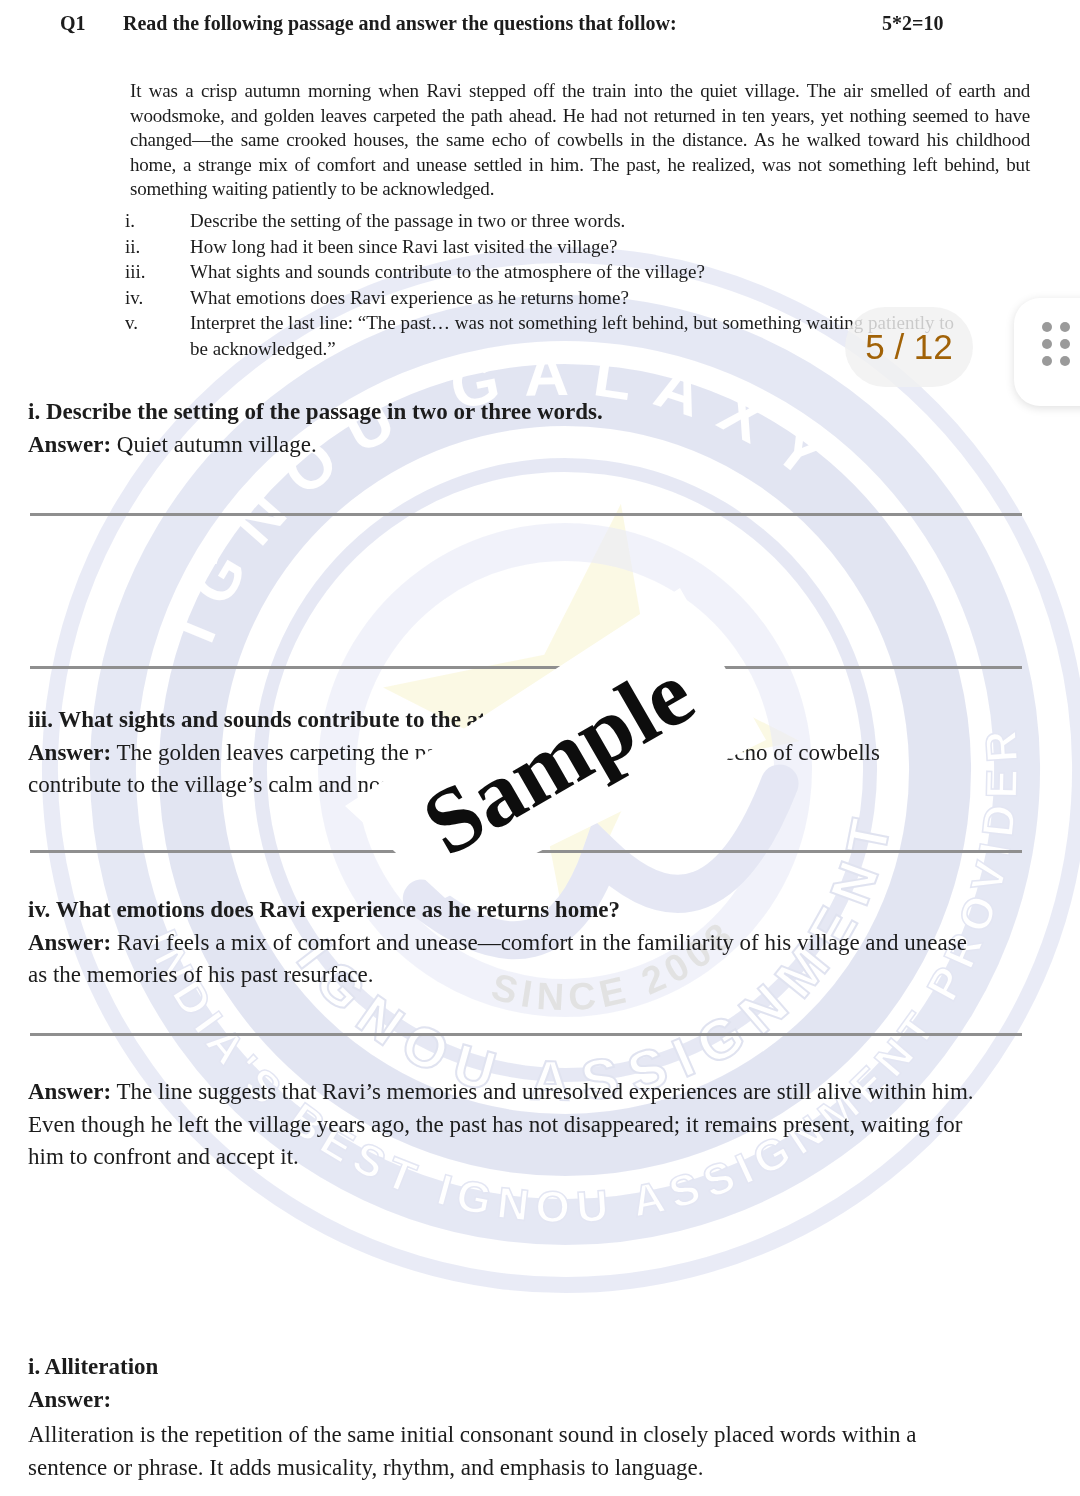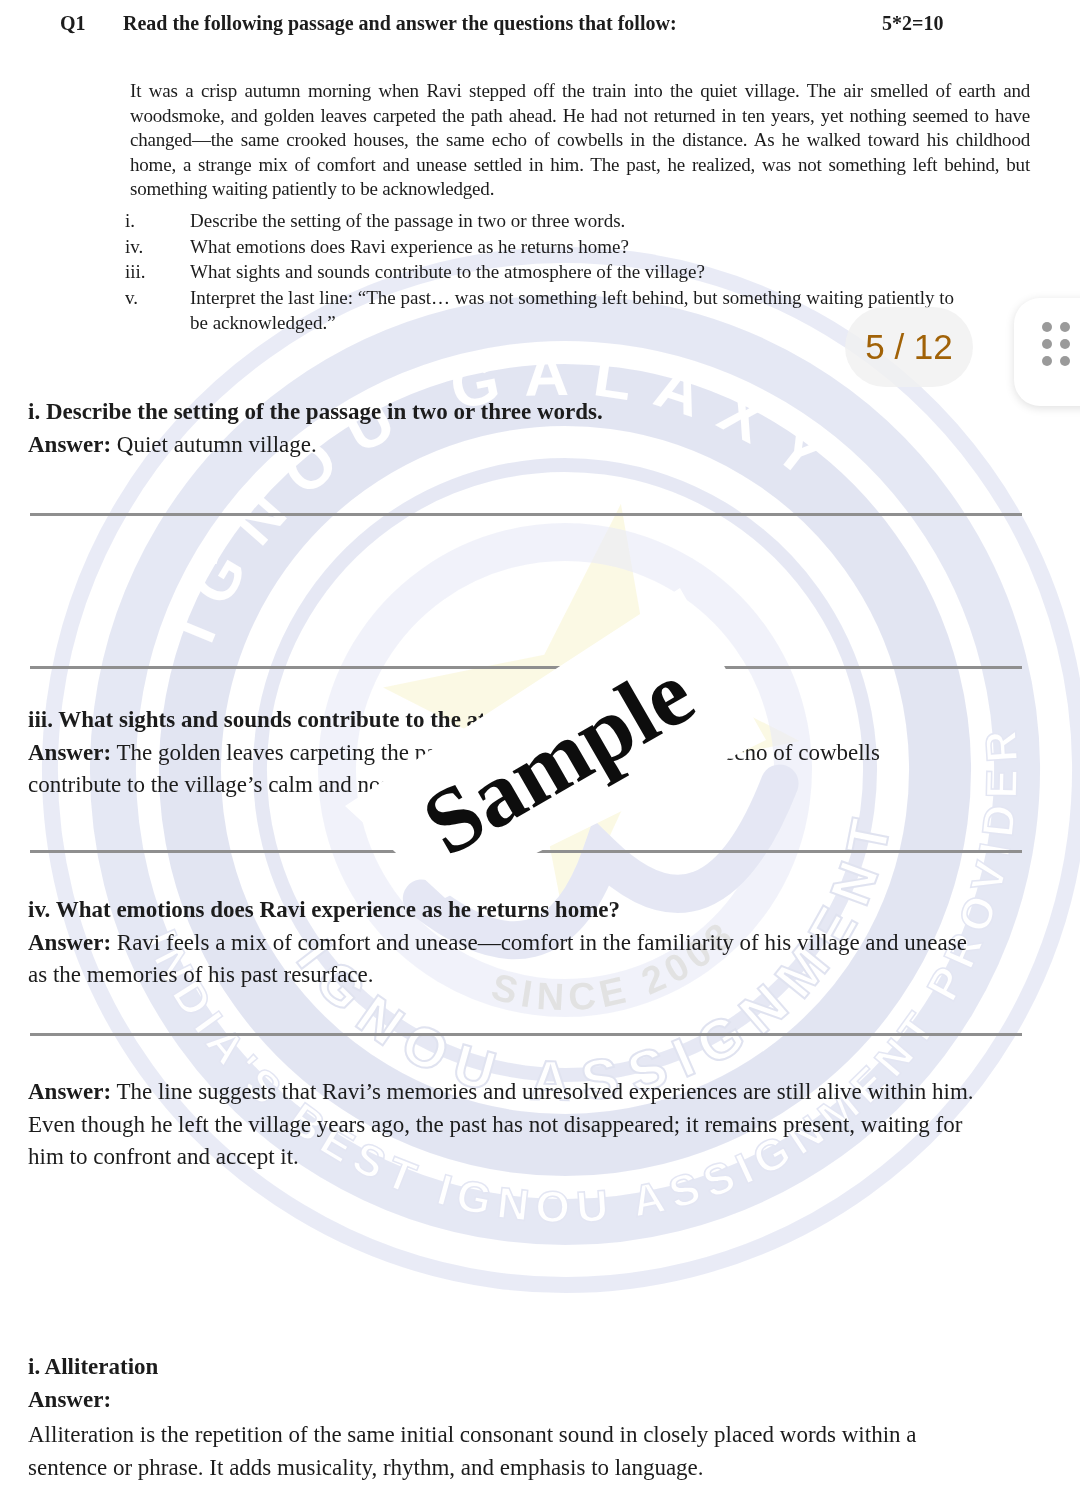--- a/index.html
+++ b/index.html
@@ -97,26 +97,30 @@
     </div>
 
     <p class="passage">It was a crisp autumn morning when Ravi stepped off the train into the quiet village. The air smelled of earth and woodsmoke, and golden leaves carpeted the path ahead. He had not returned in ten years, yet nothing seemed to have changed—the same crooked houses, the same echo of cowbells in the distance. As he walked toward his childhood home, a strange mix of comfort and unease settled in him. The past, he realized, was not something left behind, but something waiting patiently to be acknowledged.</p>
 
     <div class="qlist">
       <div class="qrow">
         <span class="qnum">i.</span>
         <span class="qtext">Describe the setting of the passage in two or three words.</span>
       </div>
       <div class="qrow">
-        <span class="qnum">iv.</span>
-        <span class="qtext">What emotions does Ravi experience as he returns home?</span>
+        <span class="qnum">ii.</span>
+        <span class="qtext">How long had it been since Ravi last visited the village?</span>
       </div>
       <div class="qrow">
         <span class="qnum">iii.</span>
         <span class="qtext">What sights and sounds contribute to the atmosphere of the village?</span>
+      </div>
+      <div class="qrow">
+        <span class="qnum">iv.</span>
+        <span class="qtext">What emotions does Ravi experience as he returns home?</span>
       </div>
       <div class="qrow">
         <span class="qnum">v.</span>
         <span class="qtext">Interpret the last line: “The past… was not something left behind, but something waiting patiently to be acknowledged.”</span>
       </div>
     </div>
 
     <section class="ans" style="top:396px">
       <h3>i. Describe the setting of the passage in two or three words.</h3>
       <p><b>Answer:</b>

